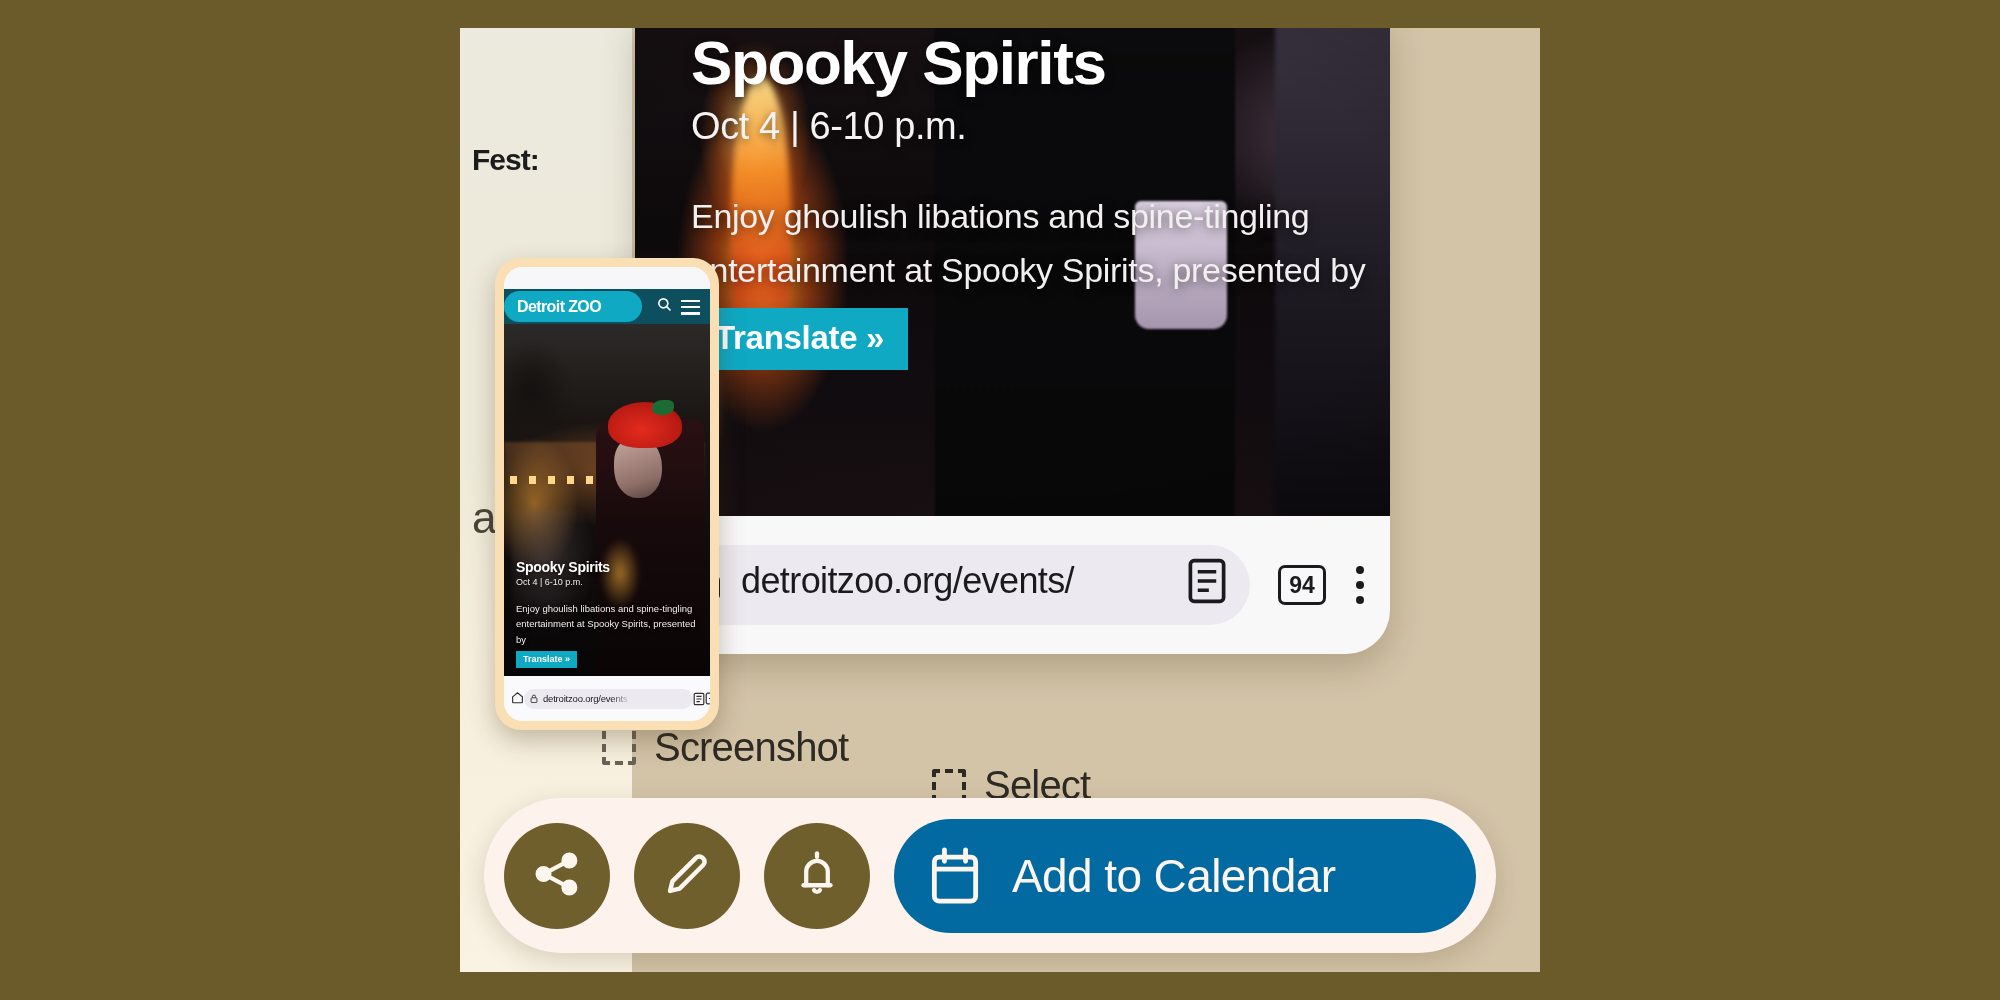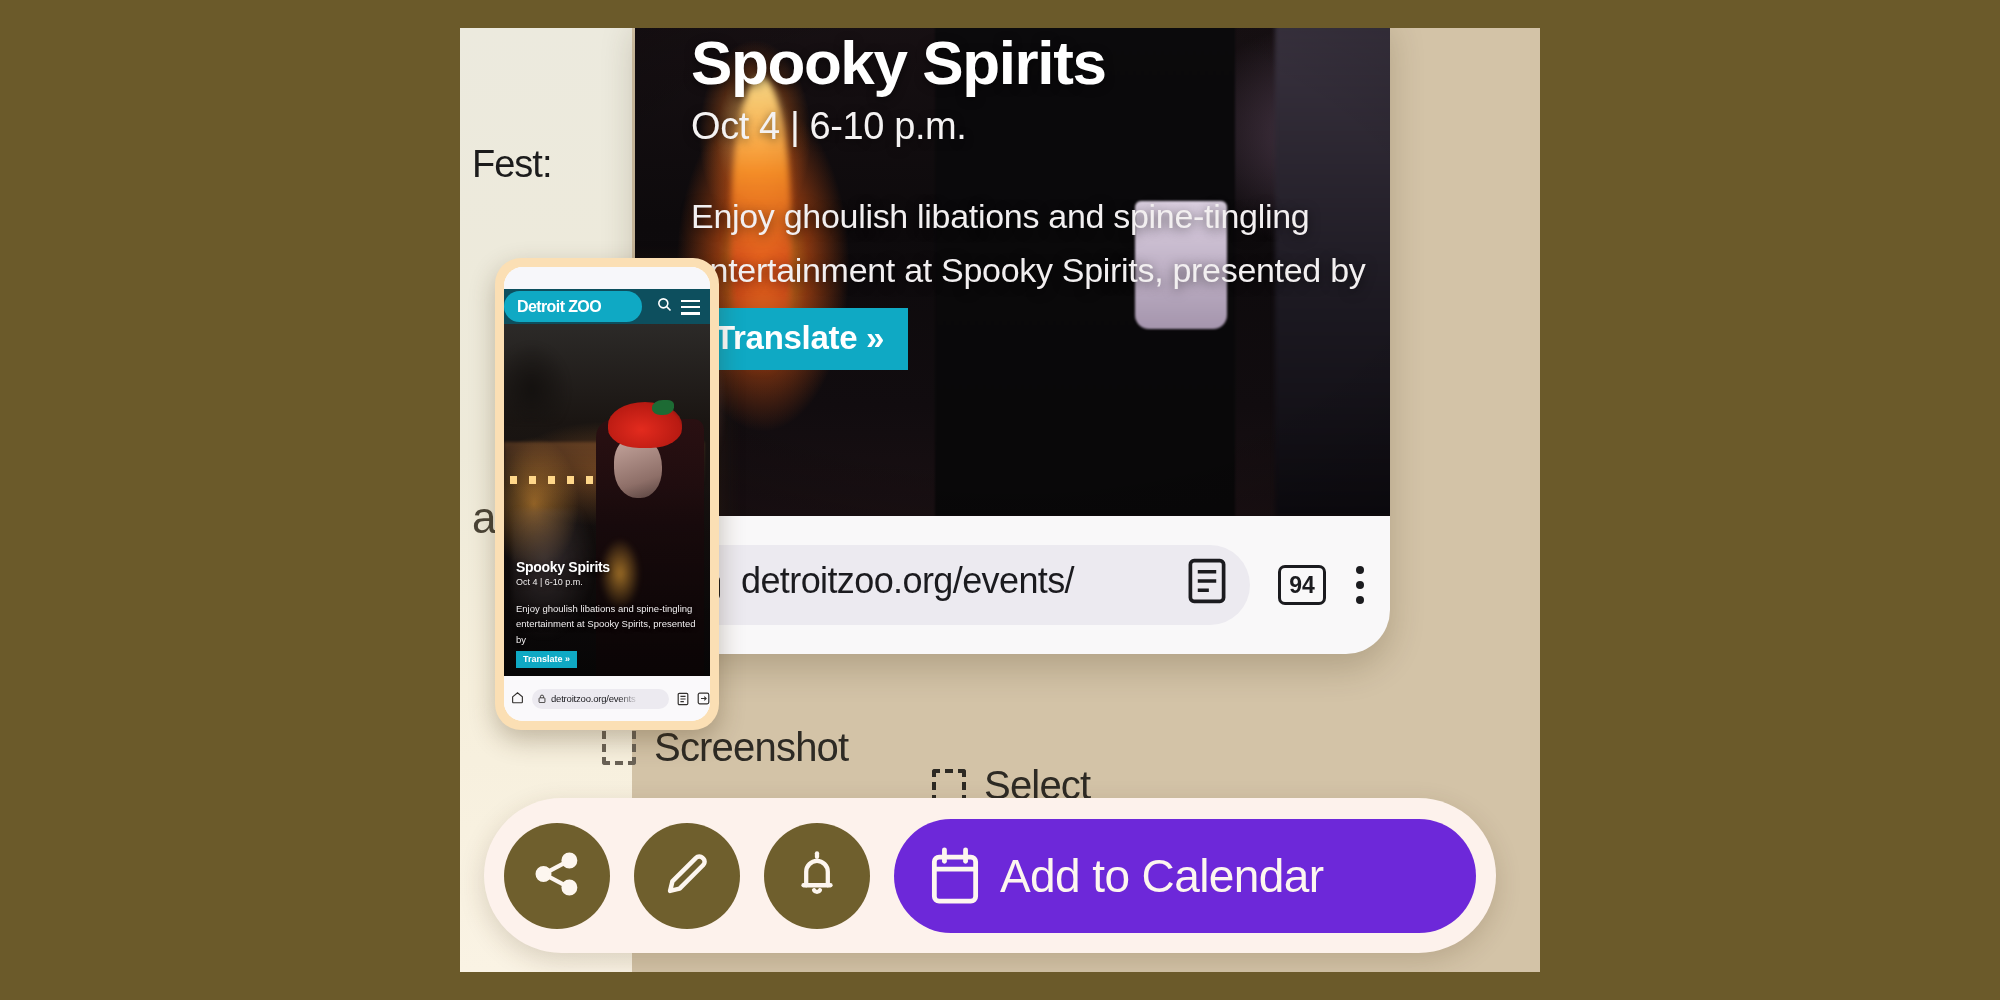--- a/index.html
+++ b/index.html
@@ -22,22 +22,22 @@
   
   #pale-panel {
     position: absolute;
     left: 0; top: 0;
     width: 172px; height: 944px;
     background: linear-gradient(180deg, #eceade 0%, #eeead9 45%, #f6efdc 70%, #faf3e4 100%);
   }
   #fest-text {
     position: absolute;
     left: 12px; top: 115px;
-    font-size: 38px;
-    font-weight: 400;
+    font-size: 30px;
+    font-weight: 700;
     color: #1c1c1c;
     letter-spacing: -1px;
     white-space: nowrap;
   }
   #an-text {
     position: absolute;
     left: 12px; top: 465px;
     font-size: 44px;
     font-weight: 400;
     color: #4a4437;
@@ -304,21 +304,21 @@
   #mini-body { font-size: 9.5px; color: #f1eeef; line-height: 1.62; margin-top: 14px; text-shadow: 0 1px 4px rgba(0,0,0,.6); }
   #mini-translate {
     display: inline-block; margin-top: 4px;
     background: #0fa9c4; color: #fff;
     font-size: 9px; font-weight: 700;
     padding: 3px 7px 4px 7px;
   }
   #mini-omnibox {
     position: absolute; left: 0; bottom: 0; width: 224px; height: 45px;
     background: #faf9fb;
-    display: flex; align-items: center; padding: 0 7px; gap: 8px;
+    display: flex; align-items: center; padding: 0 7px; gap: 0;
   }
   #mini-url-pill {
     flex: 1 1 auto; min-width: 0;
     height: 20px; background: #eceaf0; border-radius: 10px;
     display: flex; align-items: center; gap: 5px; padding: 0 6px;
     overflow: hidden;
   }
   #mini-url-text {
     font-size: 9.5px; color: #1b1b1f; white-space: nowrap; letter-spacing: -.2px;
     -webkit-mask-image: linear-gradient(90deg, #000 80%, rgba(0,0,0,.15) 100%);
@@ -370,25 +370,25 @@
     width: 106px; height: 106px;
     border-radius: 50%;
     background: #6f5f2d;
     display: flex; align-items: center; justify-content: center;
     flex: 0 0 auto;
   }
   #calendar-btn {
     flex: 1 1 auto;
     min-width: 0;
     height: 114px;
-    background: #6d28d9;
+    background: #0369a1;
     border-radius: 57px;
     display: flex; align-items: center;
     padding: 0 34px;
-    gap: 18px;
+    gap: 30px;
     overflow: hidden;
   }
   #calendar-label {
     font-size: 46px; color: #fdf6ef; white-space: nowrap; letter-spacing: -.6px;
   }
 
   
 </style>
 </head>
 <body>

